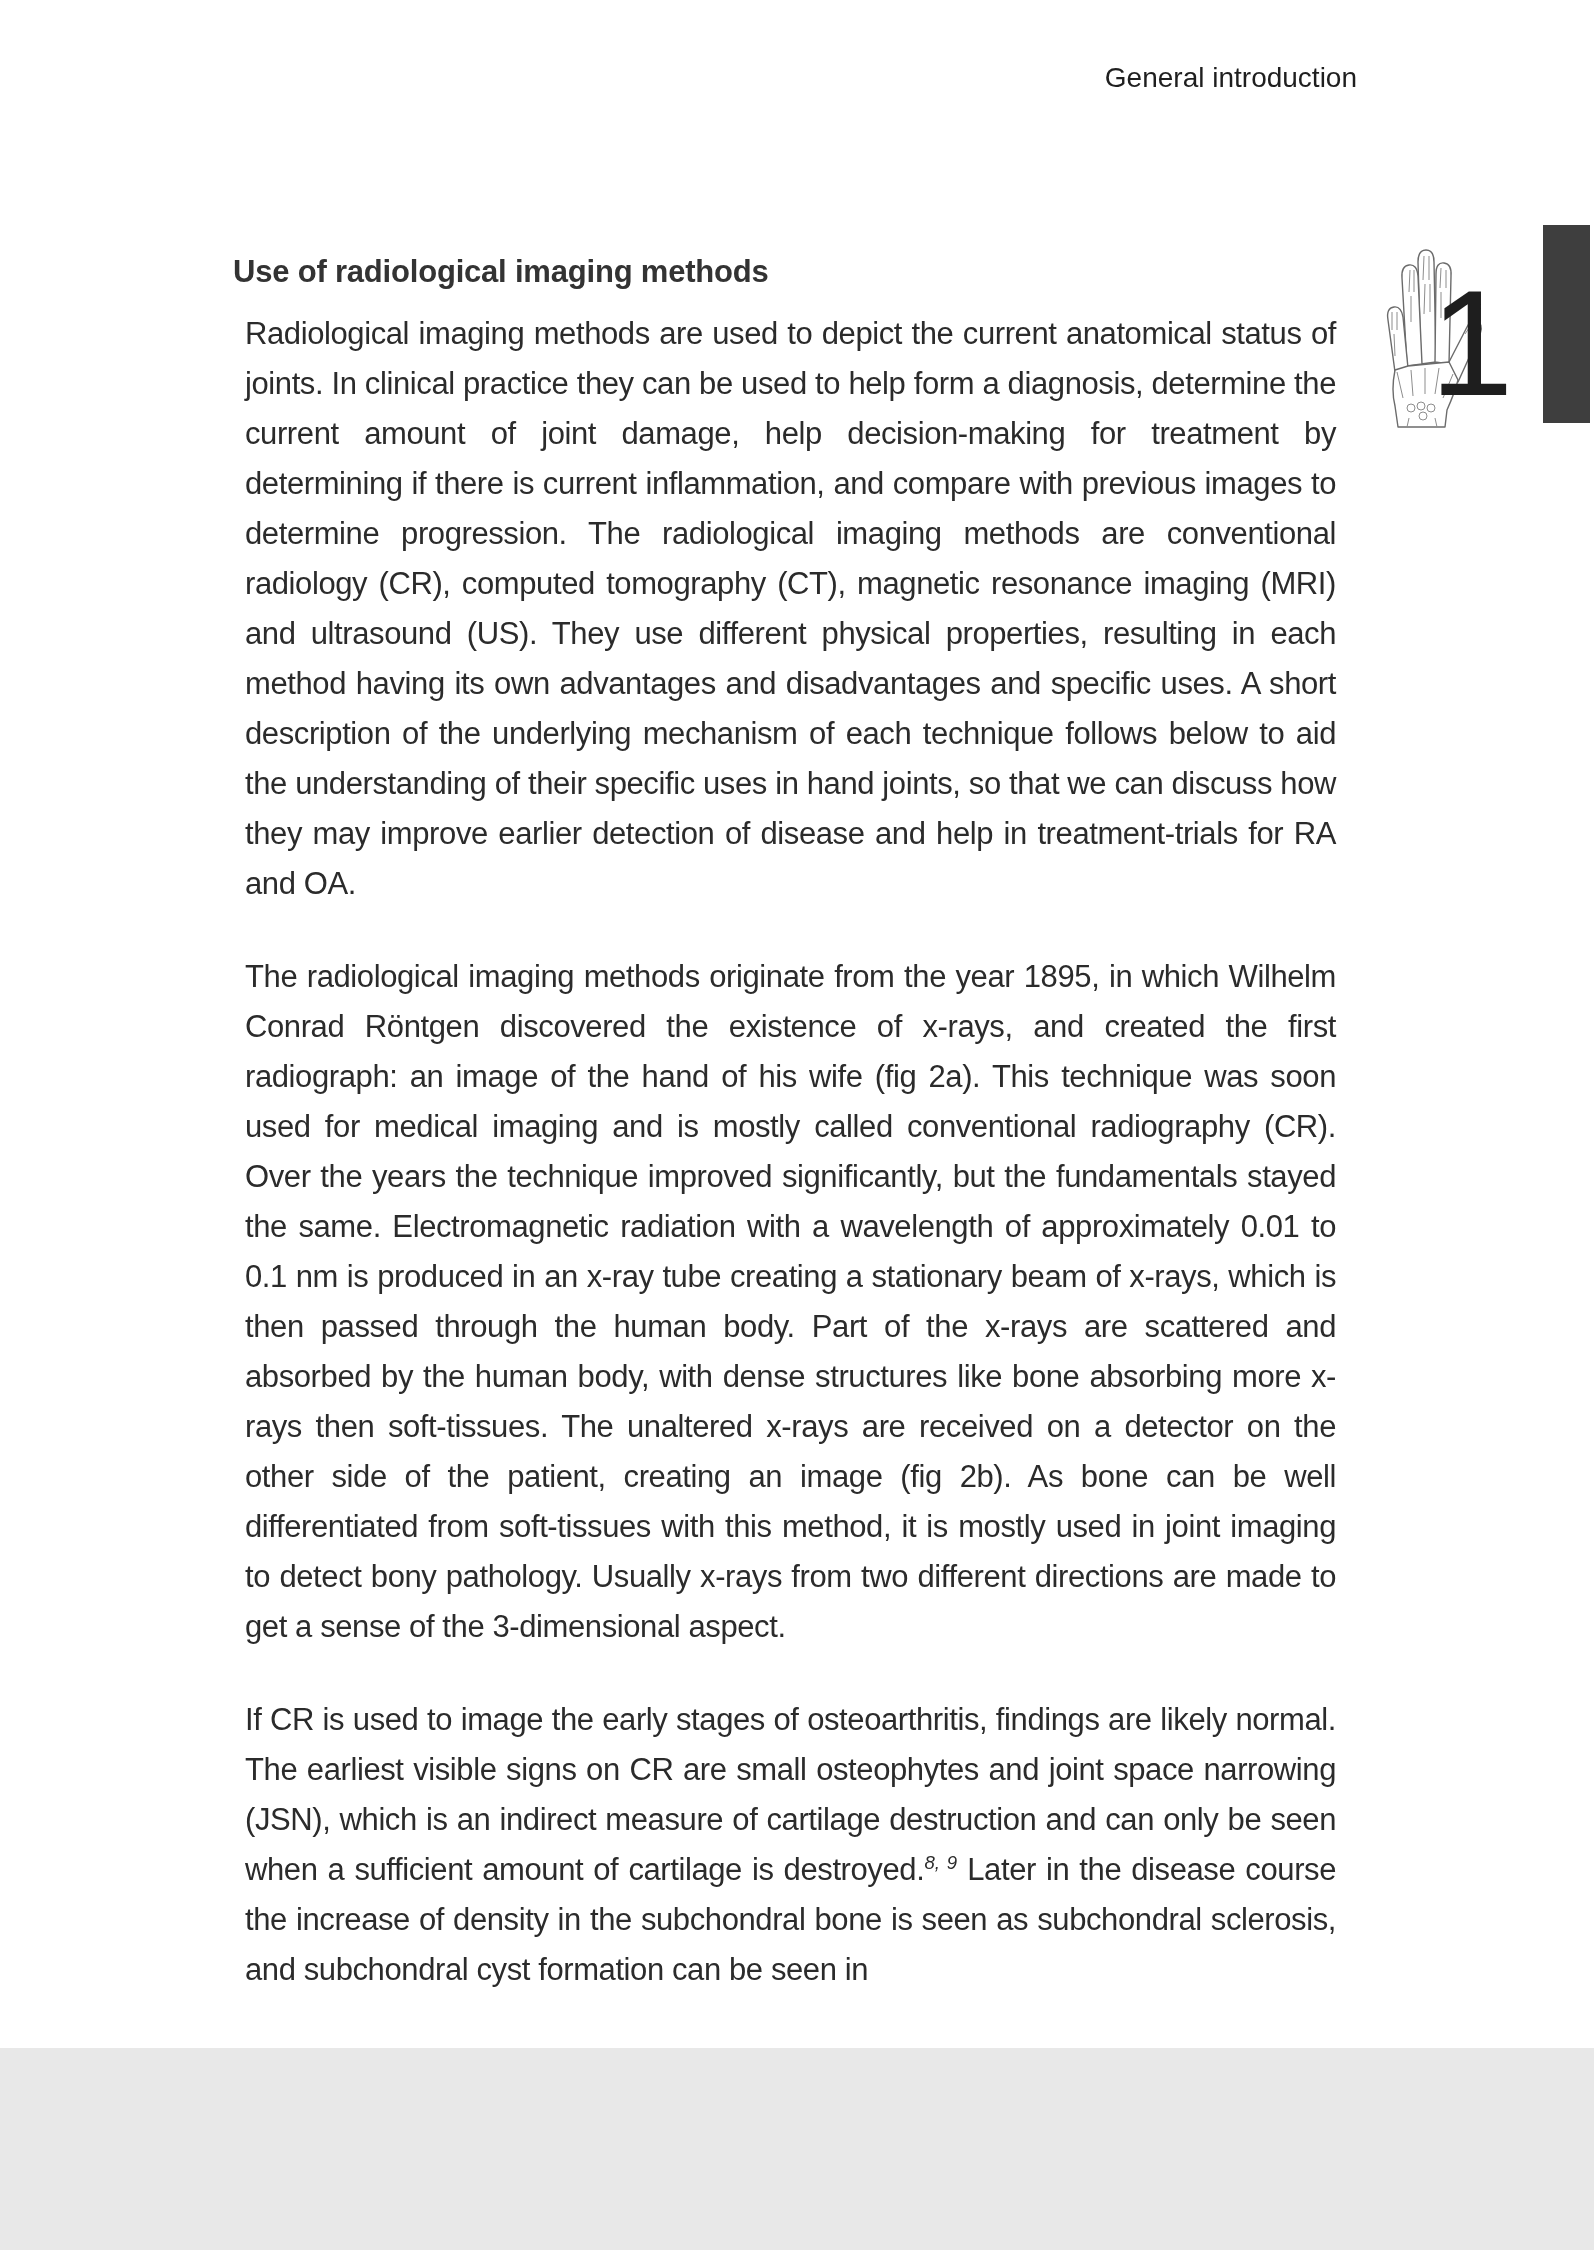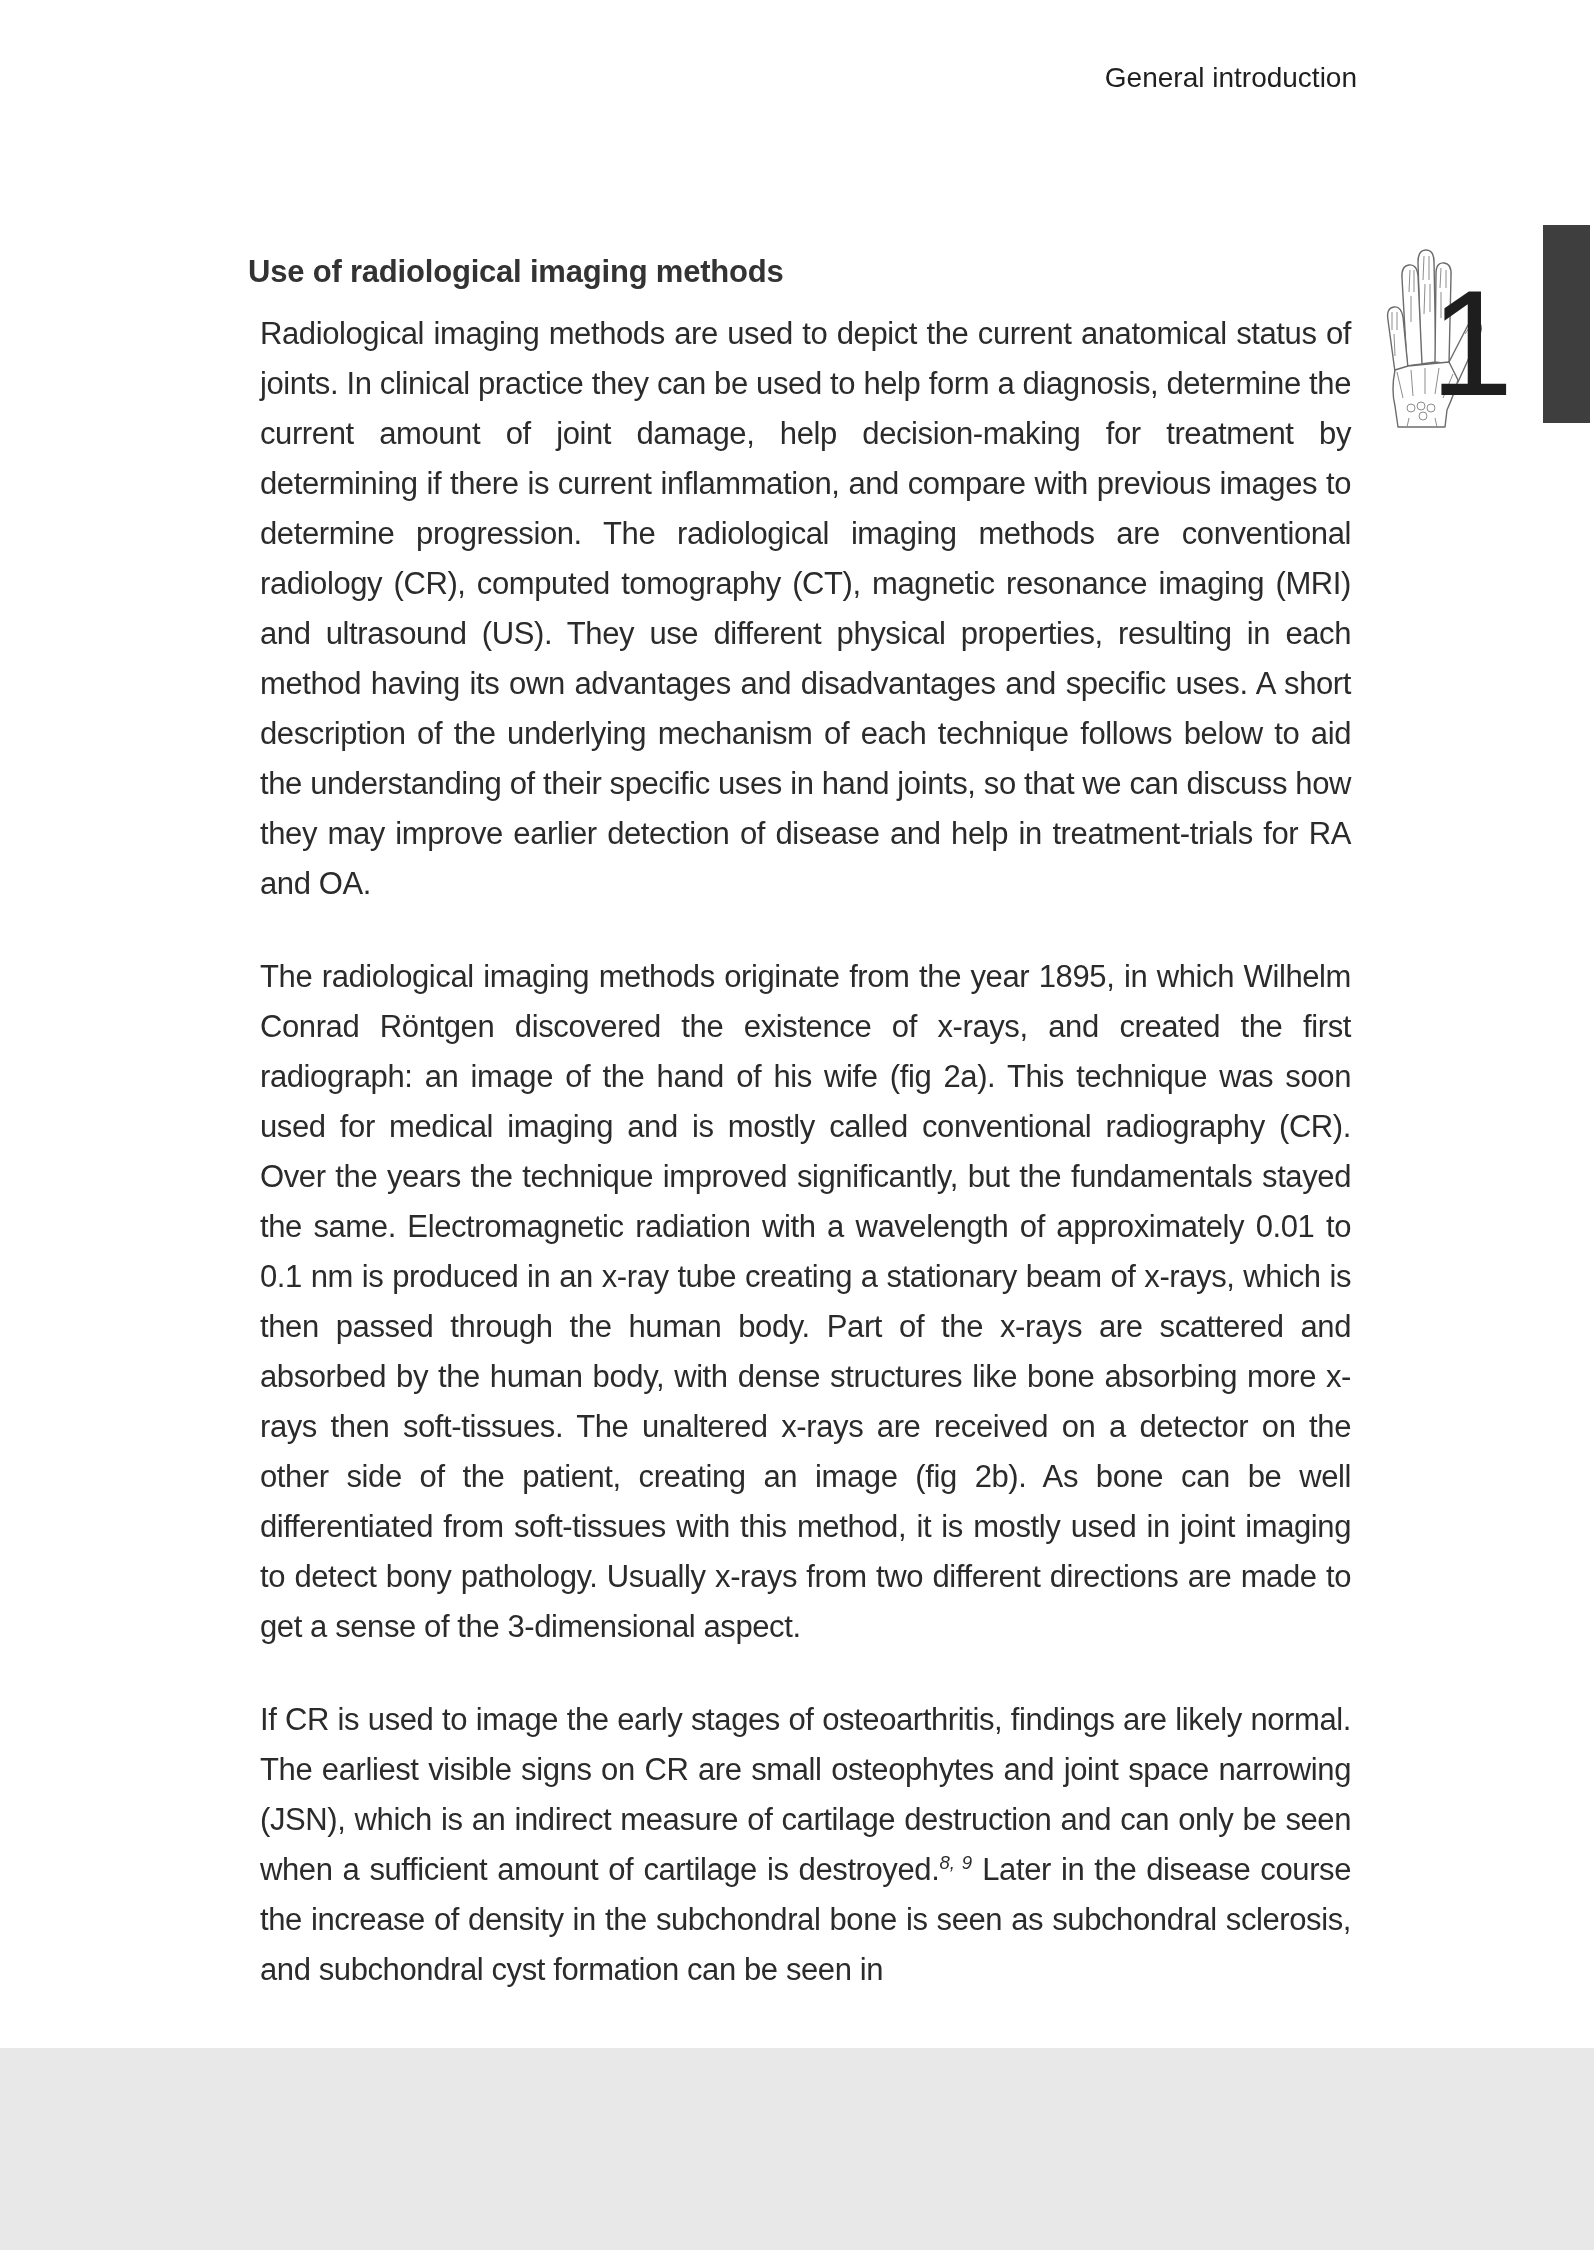--- a/index.html
+++ b/index.html
@@ -20,21 +20,21 @@
     left: 233px;
     width: 1124px;
     text-align: right;
     font-size: 28px;
     line-height: 40px;
     color: #1f1f1f;
   }
   .content {
     position: absolute;
     top: 247px;
-    left: 248px;
+    left: 233px;
     width: 1115px;
     font-size: 31px;
     line-height: 50px;
     letter-spacing: -0.4px;
     text-align: justify;
     color: #2b2b2b;
     hyphens: none;
   }
   .section + .section { margin-top: 43px; }
   .section-heading {

